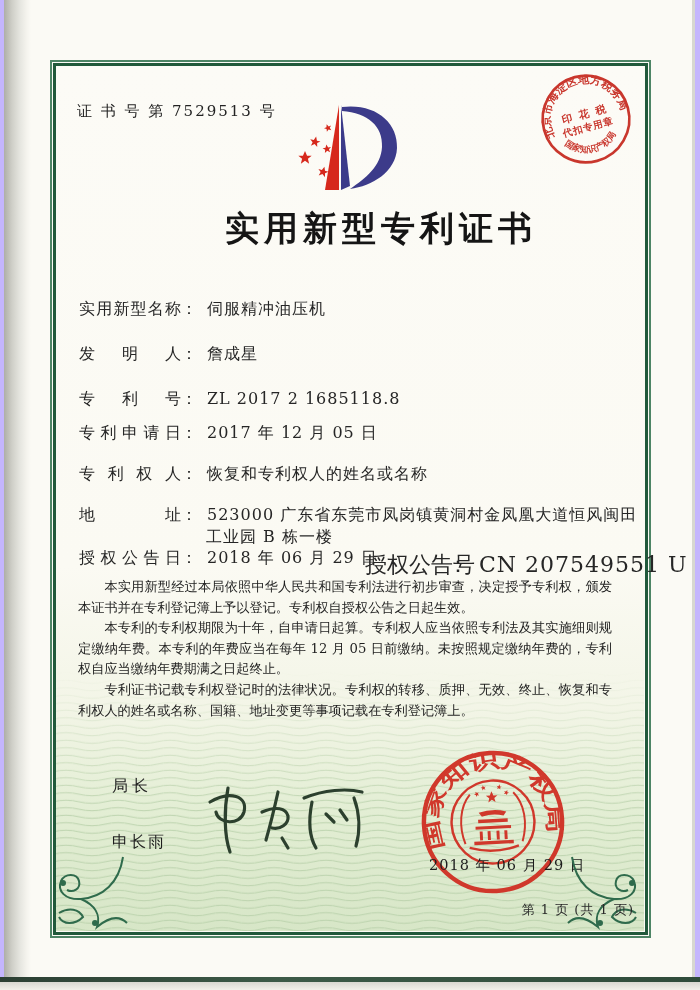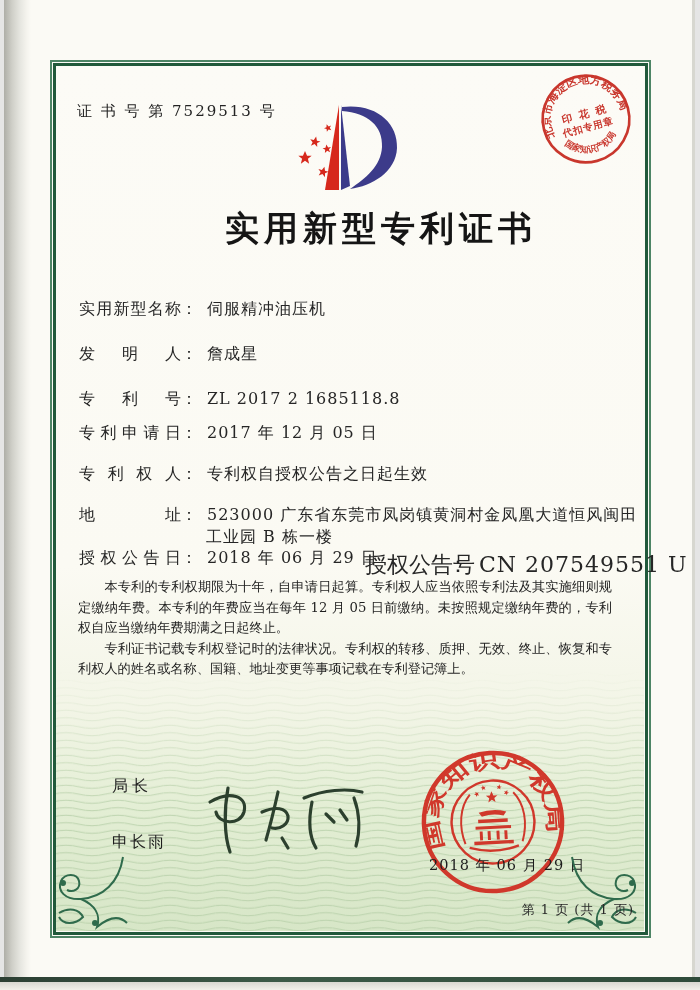--- a/index.html
+++ b/index.html
@@ -1,17 +1,17 @@
 <!DOCTYPE html>
 <html><head>
 <meta charset="utf-8">
 <style>
   html,body{margin:0;padding:0;}
   body{background:#ffffff;font-family:"DejaVu Serif","Liberation Serif",serif;}
-  .page{position:relative;width:700px;height:990px;overflow:hidden;background:#e5e5e5;}
+  .page{position:relative;width:700px;height:990px;overflow:hidden;background:#c4b5fd;}
   
   .left-shadow{position:absolute;left:4px;top:0;width:27px;height:982px;
     background:linear-gradient(90deg,#aeaea7 0%,#cfcfc8 30%,#e6e6e0 60%,#f5f4ee 85%,#fbfaf5 100%);}
   .paper{position:absolute;left:31px;top:0;width:662px;height:978px;background:#fbfaf5;}
   .right-edge{position:absolute;left:692px;top:0;width:3px;height:982px;background:#d7d7d0;}
   .bottom-edge{position:absolute;left:0;top:977px;width:700px;height:5px;
     background:linear-gradient(90deg,#2c3f33,#3c5a47 40%,#2f4b3a);}
   .below-page{position:absolute;left:0;top:982px;width:700px;height:8px;
     background:linear-gradient(180deg,#d9d8d1,#f2f1ea);}
   
@@ -119,34 +119,35 @@
   <div class="row" style="top:299px">
     <span class="lbl">实用新型名称</span><span class="colon">：</span><span class="val">伺服精冲油压机</span>
   </div>
   <div class="row" style="top:389px">
     <span class="lbl">专利号</span><span class="colon">：</span><span class="val">ZL 2017 2 1685118.8</span>
   </div>
   <div class="row" style="top:423px">
     <span class="lbl">专利申请日</span><span class="colon">：</span><span class="val">2017 年 12 月 05 日</span>
   </div>
   <div class="row" style="top:464px">
-    <span class="lbl">专利权人</span><span class="colon">：</span><span class="val">专利权自授权公告之日起生效</span>
+    <span class="lbl">专利权人</span><span class="colon">：</span><span class="val">恢复和专利权人的姓名或名称</span>
   </div>
   <div class="row" style="top:505px">
     <span class="lbl">地址</span><span class="colon">：</span><span class="val">523000 广东省东莞市凤岗镇黄洞村金凤凰大道恒风闽田</span>
   </div>
   <div class="addr2">工业园 B 栋一楼</div>
   <div class="row" style="top:548px">
     <span class="lbl">授权公告日</span><span class="colon">：</span><span class="val">2018 年 06 月 29 日</span>
   </div>
   <div class="row-right">
     <span class="lbl-sm">授权公告号</span><span class="colon">：</span><span class="val">CN 207549551 U</span>
   </div>
 
   <div class="paras">
+    <p>本实用新型经过本局依照中华人民共和国专利法进行初步审查，决定授予专利权，颁发本证书并在专利登记簿上予以登记。专利权自授权公告之日起生效。</p>
     <p>本专利的专利权期限为十年，自申请日起算。专利权人应当依照专利法及其实施细则规定缴纳年费。本专利的年费应当在每年 12 月 05 日前缴纳。未按照规定缴纳年费的，专利权自应当缴纳年费期满之日起终止。</p>
     <p>专利证书记载专利权登记时的法律状况。专利权的转移、质押、无效、终止、恢复和专利权人的姓名或名称、国籍、地址变更等事项记载在专利登记簿上。</p>
   </div>
 
   <div class="director-title">局长</div>
   <div class="director-name">申长雨</div>
 
   <svg class="sig" width="170" height="80" viewBox="0 0 170 80">
     <g fill="none" stroke="#2c402e" stroke-width="3.2" stroke-linecap="round">
       <path d="M 28,8 C 24,30 24,55 30,72"></path>

